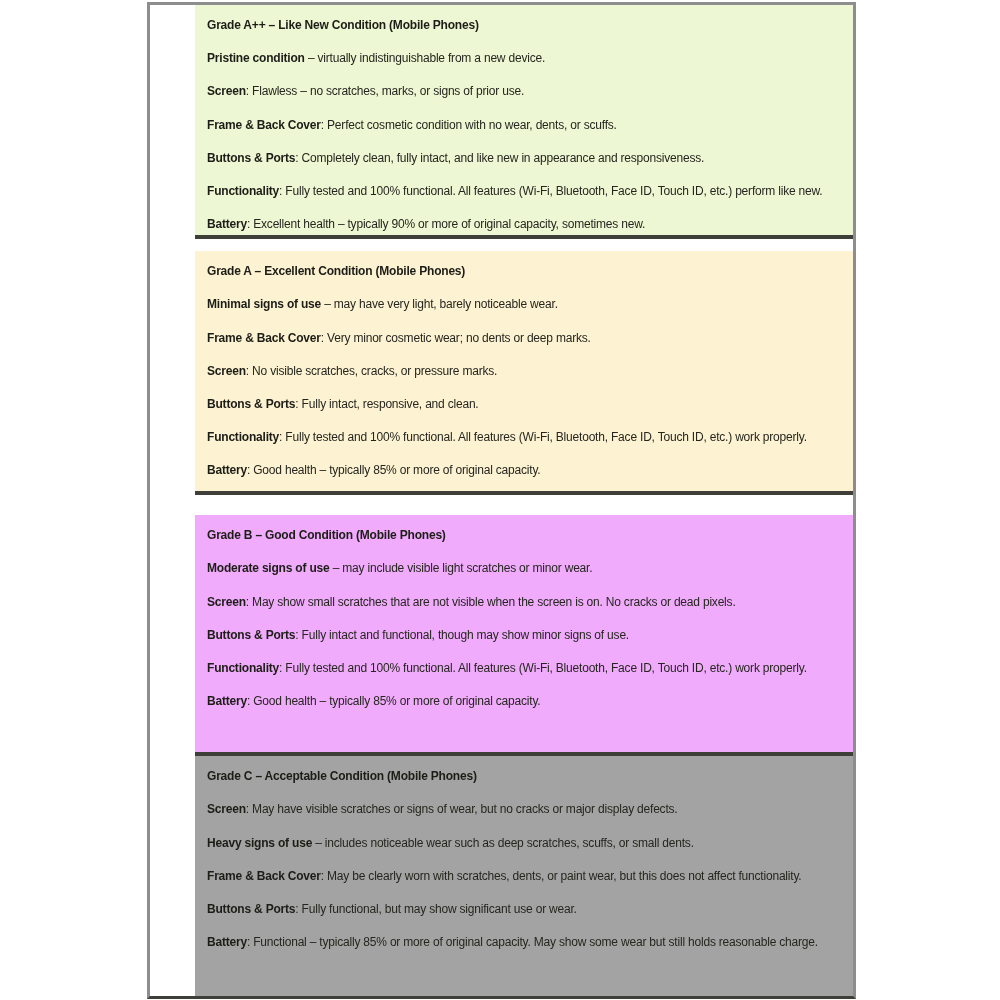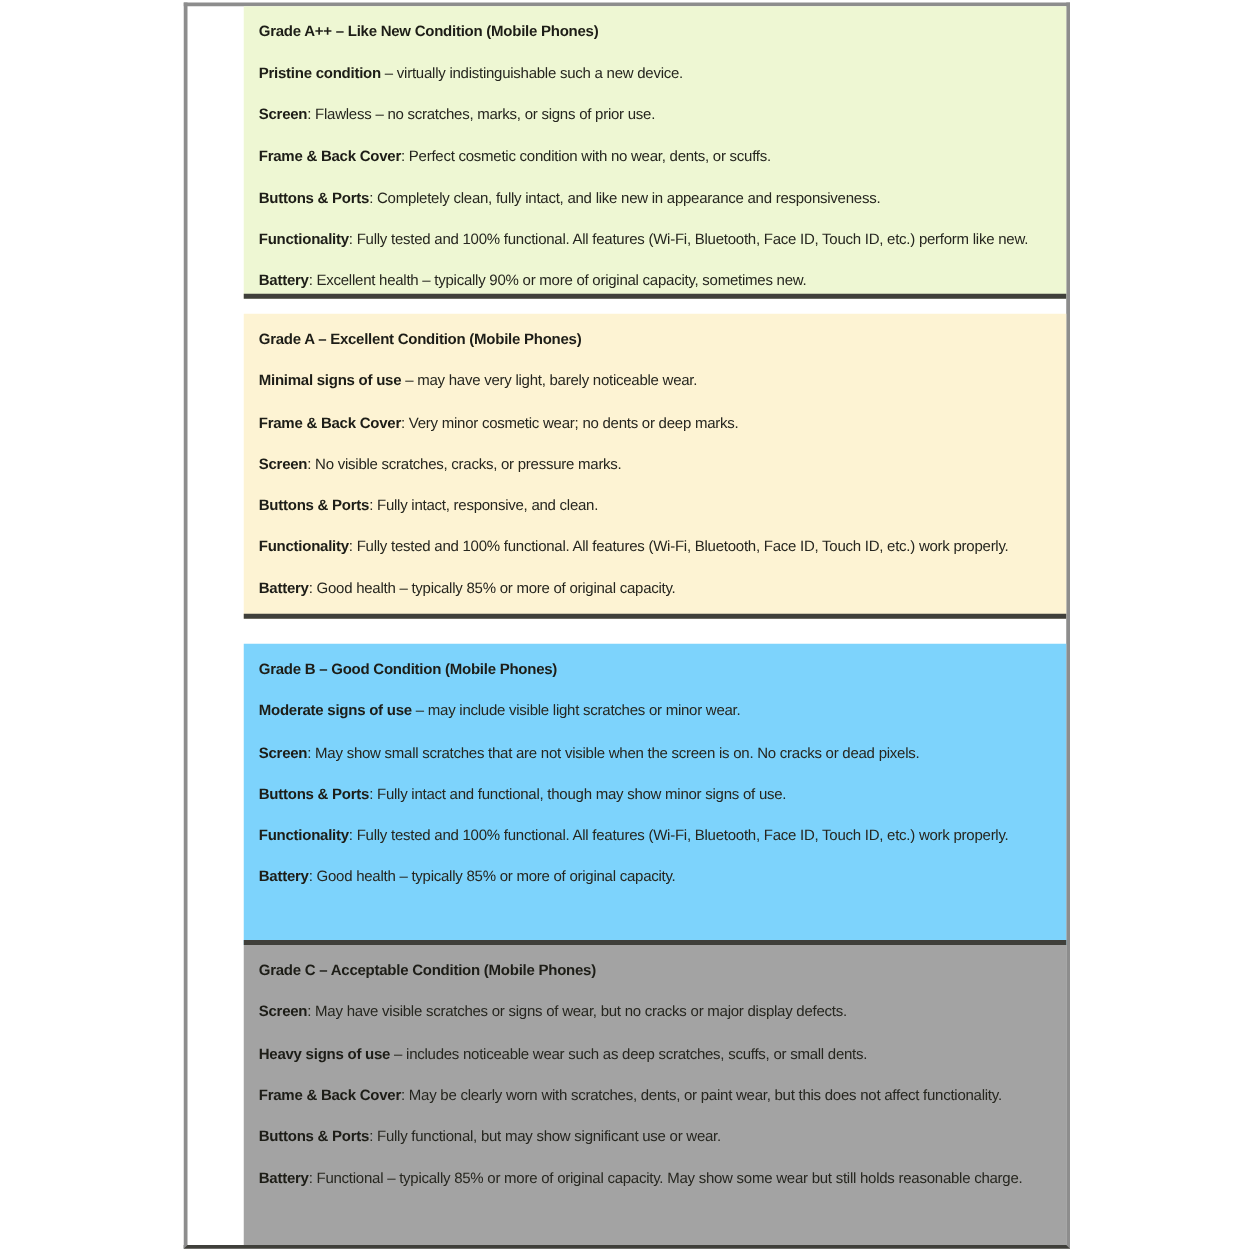--- a/index.html
+++ b/index.html
@@ -58,39 +58,39 @@
   }
 </style>
 </head>
 <body>
 
 <div id="canvas">
   <div class="grades-table">
 
     <section class="grade-section s1" style="background-color: rgb(238, 247, 211);">
       <p class="title">Grade A++ – Like New Condition (Mobile Phones)</p>
-      <p><b>Pristine condition</b><span> – virtually indistinguishable such a new device.</span></p>
+      <p><b>Pristine condition</b><span> – virtually indistinguishable from a new device.</span></p>
       <p><b>Screen</b><span>: Flawless – no scratches, marks, or signs of prior use.</span></p>
       <p><b>Frame &amp; Back Cover</b><span>: Perfect cosmetic condition with no wear, dents, or scuffs.</span></p>
       <p><b>Buttons &amp; Ports</b><span>: Completely clean, fully intact, and like new in appearance and responsiveness.</span></p>
       <p><b>Functionality</b><span>: Fully tested and 100% functional. All features (Wi-Fi, Bluetooth, Face ID, Touch ID, etc.) perform like new.</span></p>
       <p><b>Battery</b><span>: Excellent health – typically 90% or more of original capacity, sometimes new.</span></p>
     </section>
 
     <section class="grade-section s2" style="background-color: rgb(253, 243, 211); margin-top: 12px;">
       <p class="title">Grade A – Excellent Condition (Mobile Phones)</p>
       <p><b>Minimal signs of use</b><span> – may have very light, barely noticeable wear.</span></p>
       <p><b>Frame &amp; Back Cover</b><span>: Very minor cosmetic wear; no dents or deep marks.</span></p>
       <p><b>Screen</b><span>: No visible scratches, cracks, or pressure marks.</span></p>
       <p><b>Buttons &amp; Ports</b><span>: Fully intact, responsive, and clean.</span></p>
       <p><b>Functionality</b><span>: Fully tested and 100% functional. All features (Wi-Fi, Bluetooth, Face ID, Touch ID, etc.) work properly.</span></p>
       <p><b>Battery</b><span>: Good health – typically 85% or more of original capacity.</span></p>
     </section>
 
-    <section class="grade-section s3" style="background-color: #7dd3fc; margin-top: 20px;">
+    <section class="grade-section s3" style="background-color: #f0abfc; margin-top: 20px;">
       <p class="title">Grade B – Good Condition (Mobile Phones)</p>
       <p><b>Moderate signs of use</b><span> – may include visible light scratches or minor wear.</span></p>
       <p><b>Screen</b><span>: May show small scratches that are not visible when the screen is on. No cracks or dead pixels.</span></p>
       <p><b>Buttons &amp; Ports</b><span>: Fully intact and functional, though may show minor signs of use.</span></p>
       <p><b>Functionality</b><span>: Fully tested and 100% functional. All features (Wi-Fi, Bluetooth, Face ID, Touch ID, etc.) work properly.</span></p>
       <p><b>Battery</b><span>: Good health – typically 85% or more of original capacity.</span></p>
     </section>
 
     <section class="grade-section s4" style="background-color: #a3a3a3;">
       <p class="title">Grade C – Acceptable Condition (Mobile Phones)</p>

